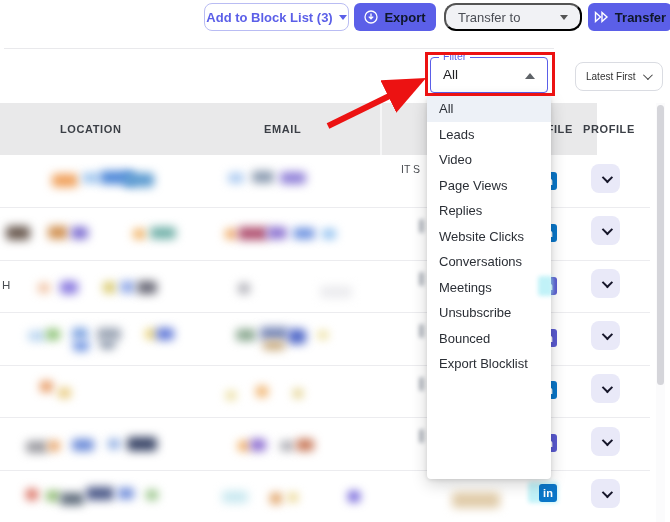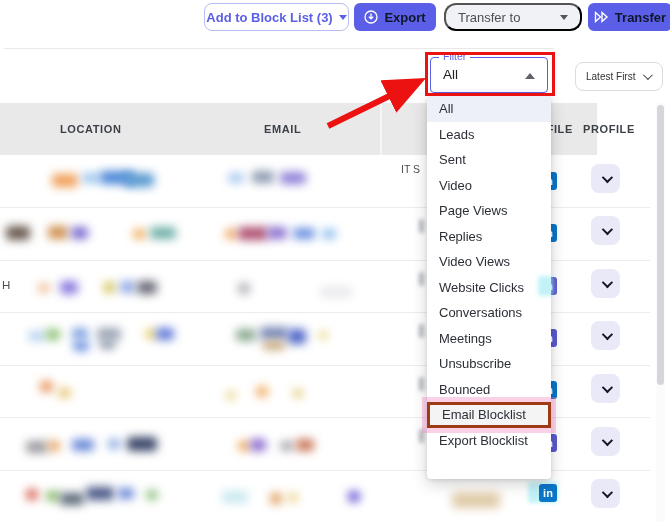--- a/index.html
+++ b/index.html
@@ -243,31 +243,28 @@
       <marker id="ah" markerWidth="8" markerHeight="8" refX="5.5" refY="3" orient="auto">
         <path d="M0,0 L7,3 L0,6 Z" fill="#ec1212"></path>
       </marker>
     </defs>
     <line x1="10" y1="58" x2="100" y2="14" stroke="#ec1212" stroke-width="6" marker-end="url(#ah)"></line>
   </svg>
 
   <div class="menu">
     <div class="menu-item selected">All</div>
     <div class="menu-item">Leads</div>
-    <div class="menu-item">Sent</div>
     <div class="menu-item">Video</div>
     <div class="menu-item">Page Views</div>
     <div class="menu-item">Replies</div>
-    <div class="menu-item">Video Views</div>
     <div class="menu-item">Website Clicks</div>
     <div class="menu-item">Conversations</div>
     <div class="menu-item">Meetings</div>
     <div class="menu-item">Unsubscribe</div>
     <div class="menu-item">Bounced</div>
-    <div class="menu-item boxed">Email Blocklist</div>
     <div class="menu-item">Export Blocklist</div>
   </div>
 
   <div class="b overlay-blob" style="left:452px;top:492px;width:48px;height:16px;background:#e0cba8"></div>
   <div class="cyan-hl overlay-blob" style="left:538px;top:276px;width:15px;height:20px"></div>
 
   <div class="scroll-track">
     <div class="scroll-thumb"></div>
   </div>
 

